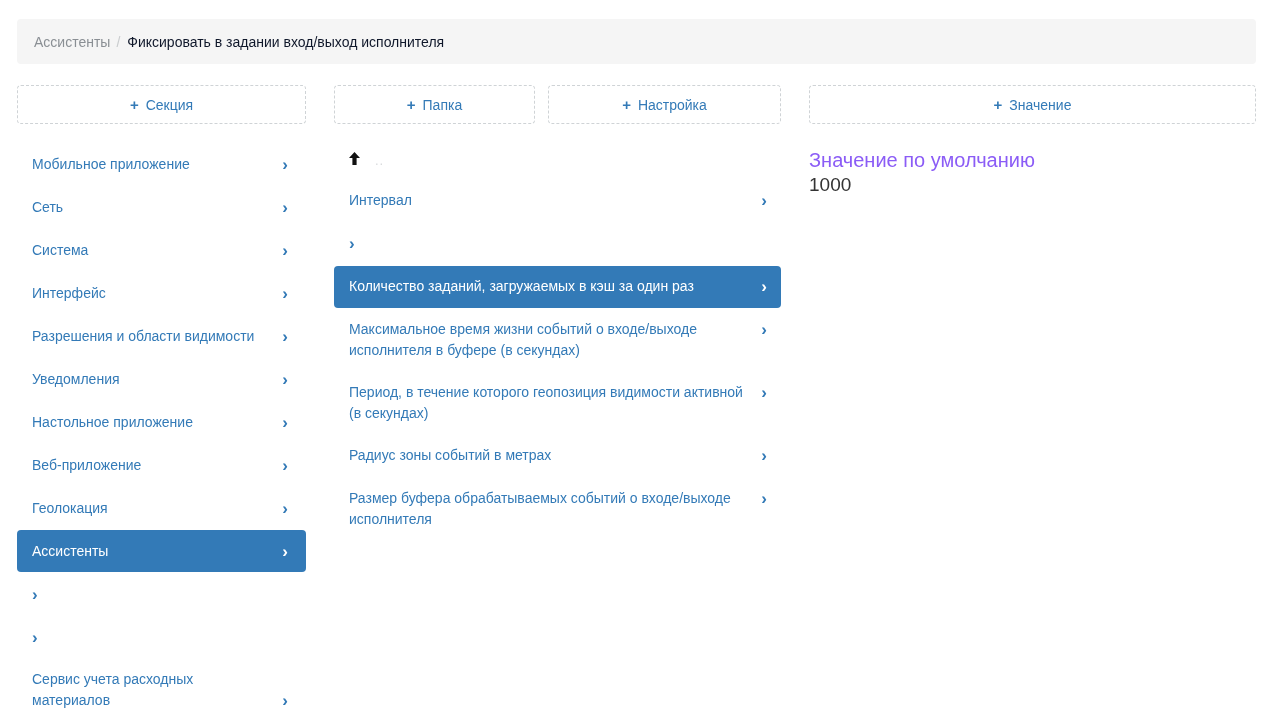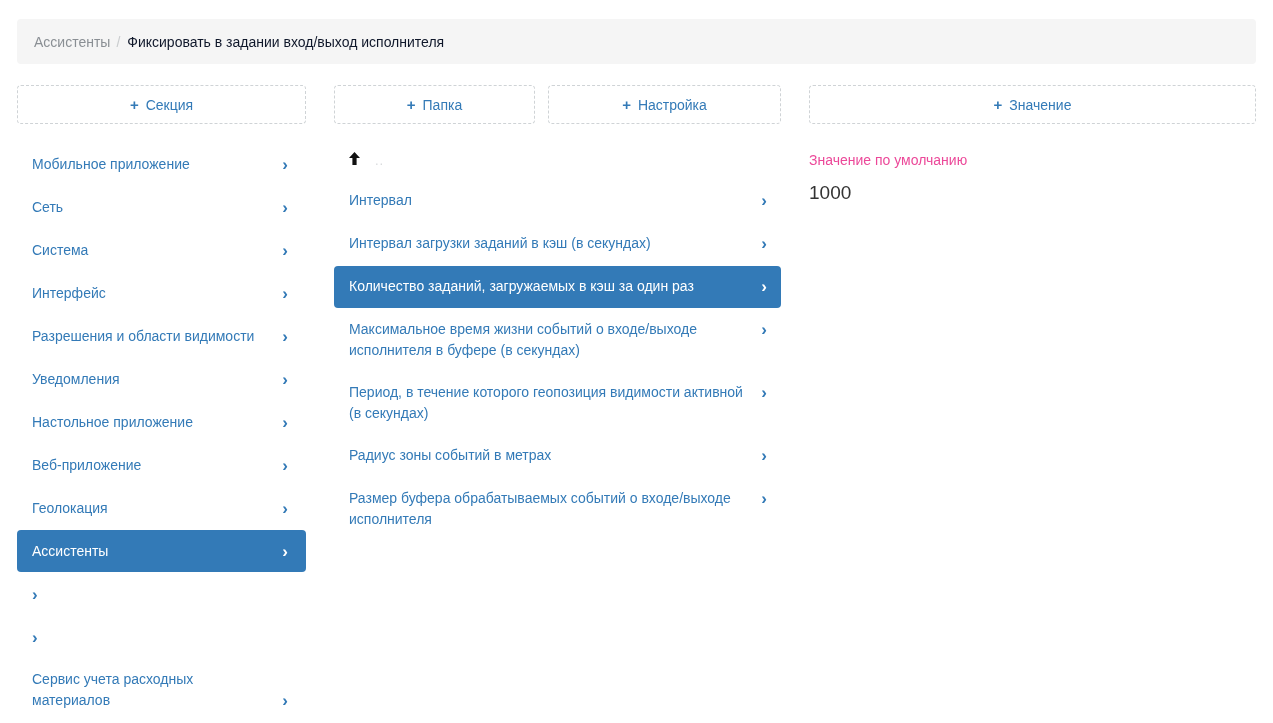--- a/index.html
+++ b/index.html
@@ -122,29 +122,29 @@
     color: #d8dadc;
     font-size: 13px;
     letter-spacing: 1px;
   }
 
   
   .list-section .item { padding-right: 18px; align-items: flex-end; }
 
   
   .value-label {
-    color: #ec4899;
-    font-size: 14px;
+    color: #8b5cf6;
+    font-size: 20px;
     line-height: 20px;
   }
   .value-number {
     color: #333333;
     font-size: 19px;
     line-height: 26px;
-    margin-top: 10px;
+    margin-top: 2px;
   }
 </style>
 </head>
 <body>
 
 <div class="page">
 
   <div class="breadcrumb">
     <a class="bc-link" href="#">Ассистенты</a>
     <span class="bc-sep">/</span>
@@ -239,21 +239,20 @@
           <path d="M5.5 0 L11 6 L7.6 6 L7.6 13 L3.4 13 L3.4 6 L0 6 Z" fill="#111111"></path>
         </svg>
       </span>
       <span class="up-dots">..</span>
     </div>
   <div class="item">
         <span class="label">Интервал</span>
         <span class="chev">›</span>
       </div>
       <div class="item">
-        <span class="label">Интервал загрузки заданий в кэш (в секундах)</span>
         <span class="chev">›</span>
       </div>
       <div class="item active">
         <span class="label">Количество заданий, загружаемых в кэш за один раз</span>
         <span class="chev">›</span>
       </div>
       <div class="item">
         <span class="label">Максимальное время жизни событий о входе/выходе исполнителя в буфере (в секундах)</span>
         <span class="chev">›</span>
       </div>

